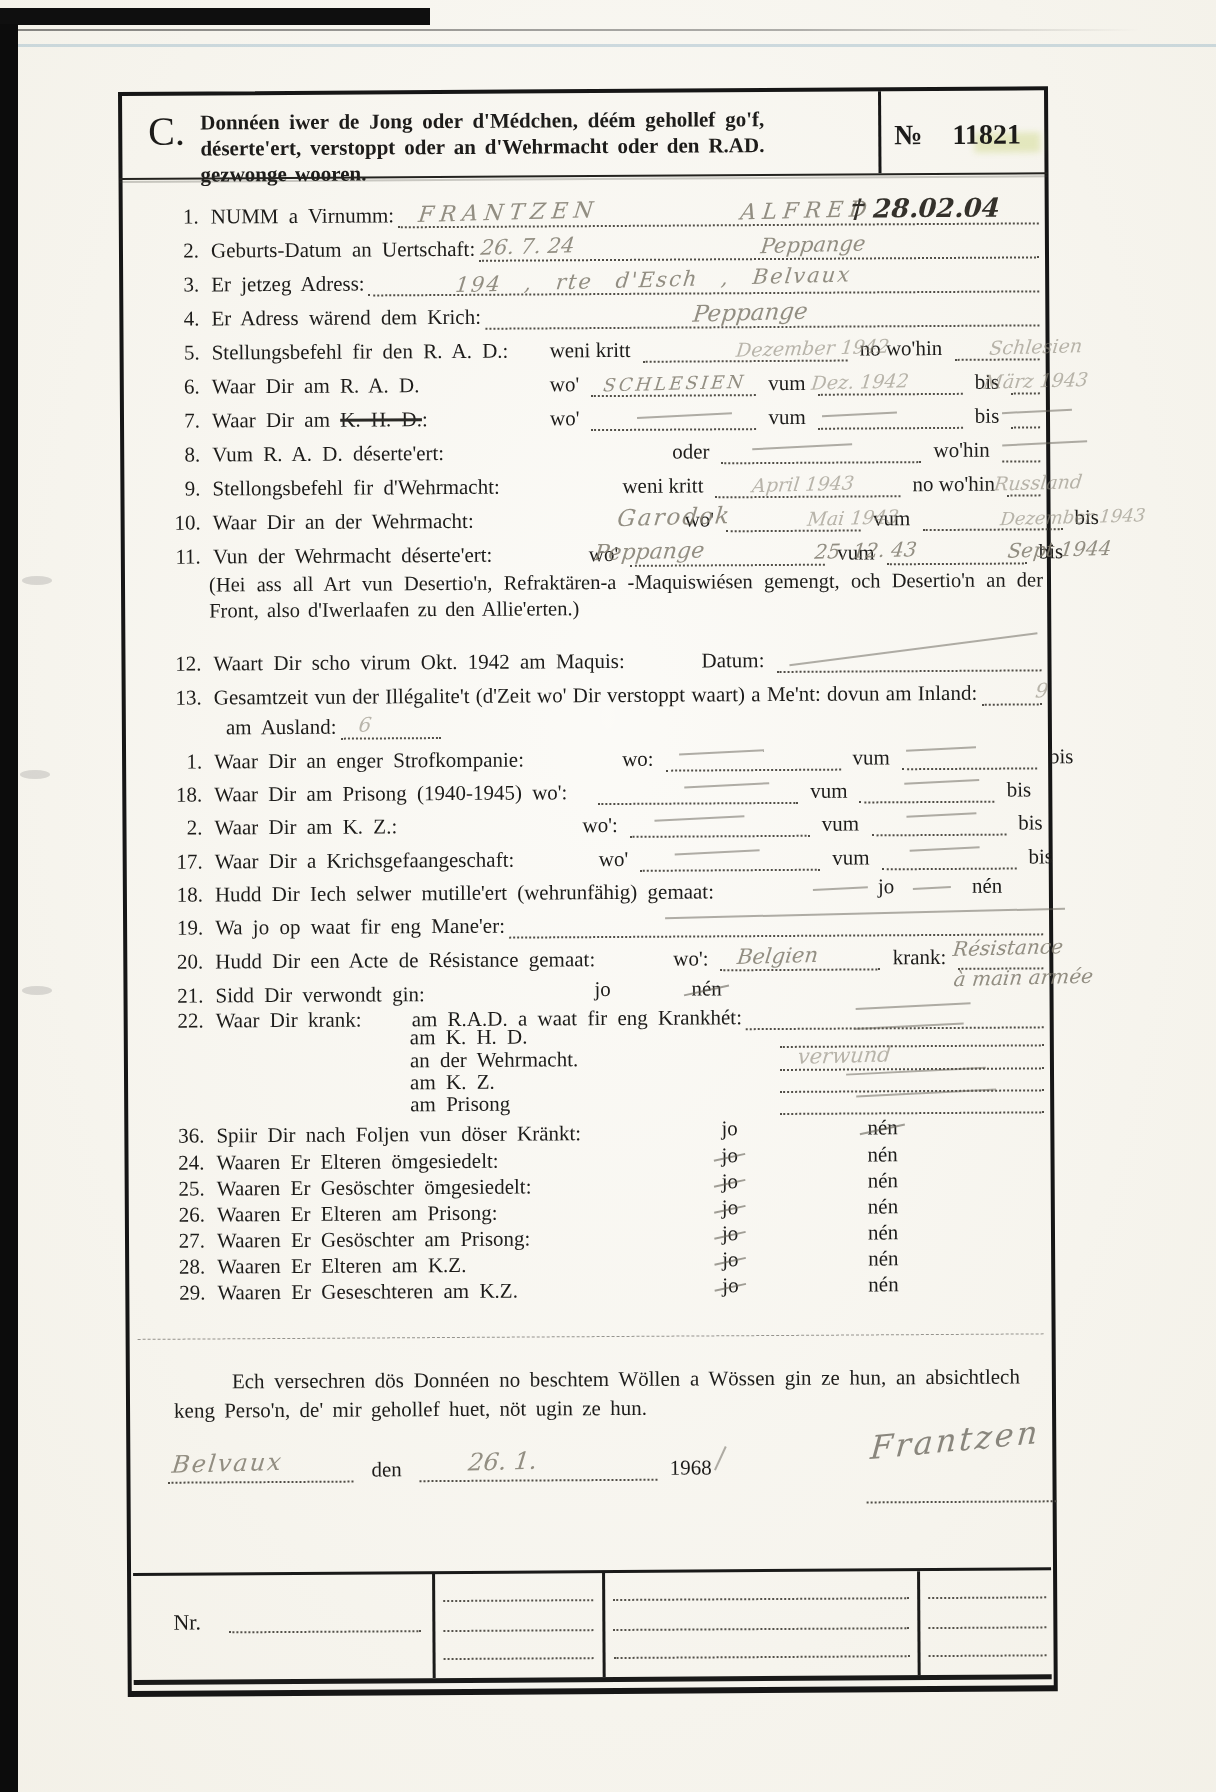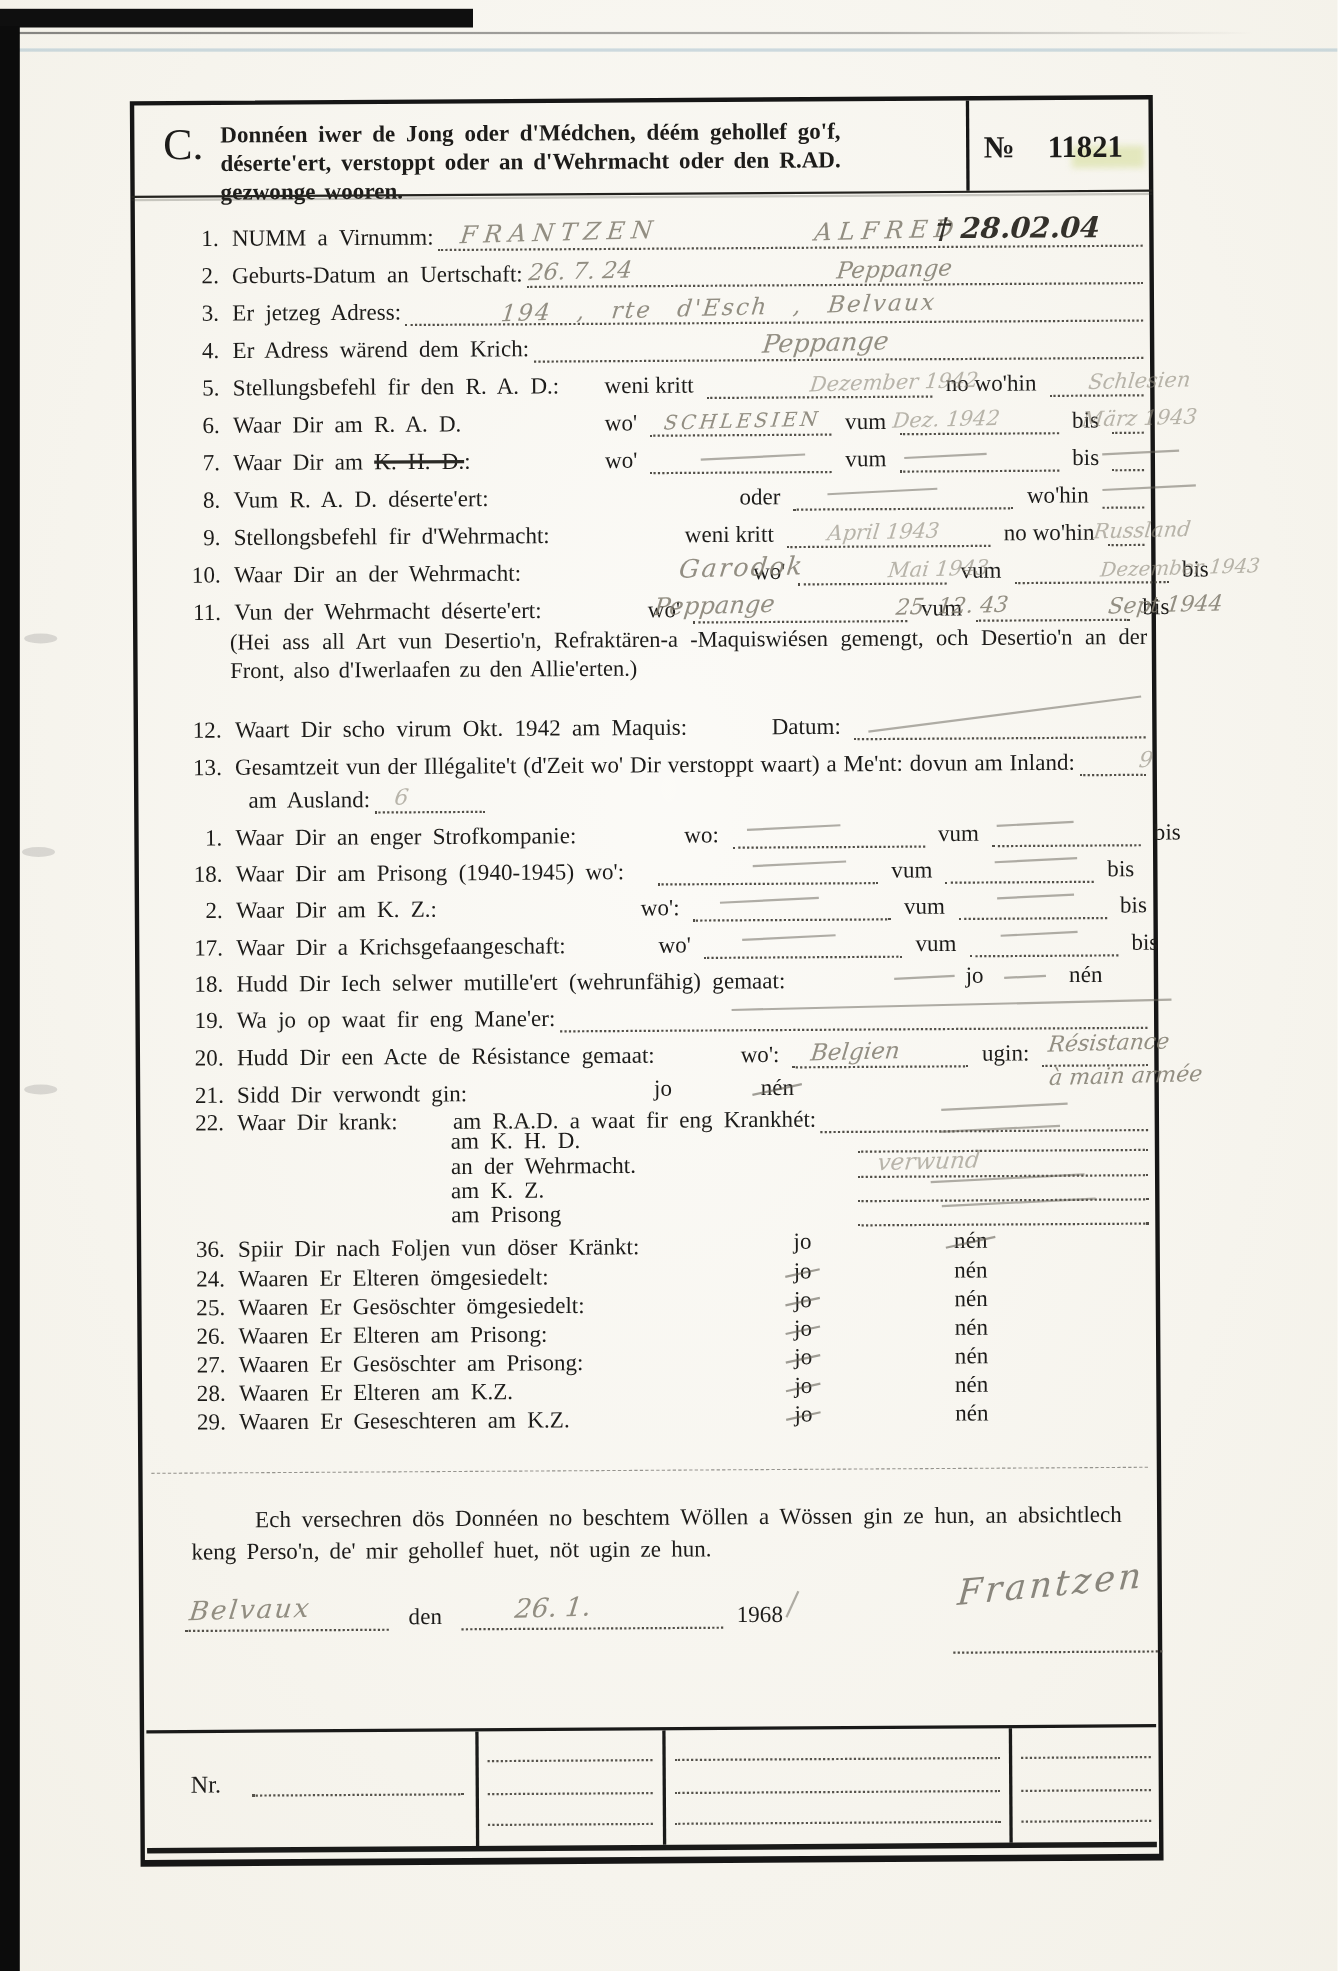--- a/index.html
+++ b/index.html
@@ -299,21 +299,21 @@
     <span class="lbl">Wa jo op waat fir eng Mane'er:</span>
     <span class="dl grow"></span>
     <span class="pd" style="left:500px;width:400px;top:8px;transform:rotate(-1deg)"></span>
   </div>
 
   <div class="row" style="top:847px">
     <span class="num">20.</span>
     <span class="lbl" style="width:450px">Hudd Dir een Acte de Résistance gemaat:</span>
     <span class="w">wo':</span>
     <span class="dl" style="width:160px"></span>
-    <span class="w">ugin:</span>
+    <span class="w">krank:</span>
     <span class="dl grow"></span>
     <span class="hw" style="left:572px;font-size:21px">Belgien</span>
     <span class="hw" style="left:788px;bottom:10px;font-size:20px">Résistance</span>
     <span class="hw" style="left:790px;top:28px;font-size:20px">à main armée</span>
   </div>
 
   <div class="row" style="top:881px">
     <span class="num">21.</span>
     <span class="lbl">Sidd Dir verwondt gin:</span>
     <span class="jo" style="left:429px">jo</span>

